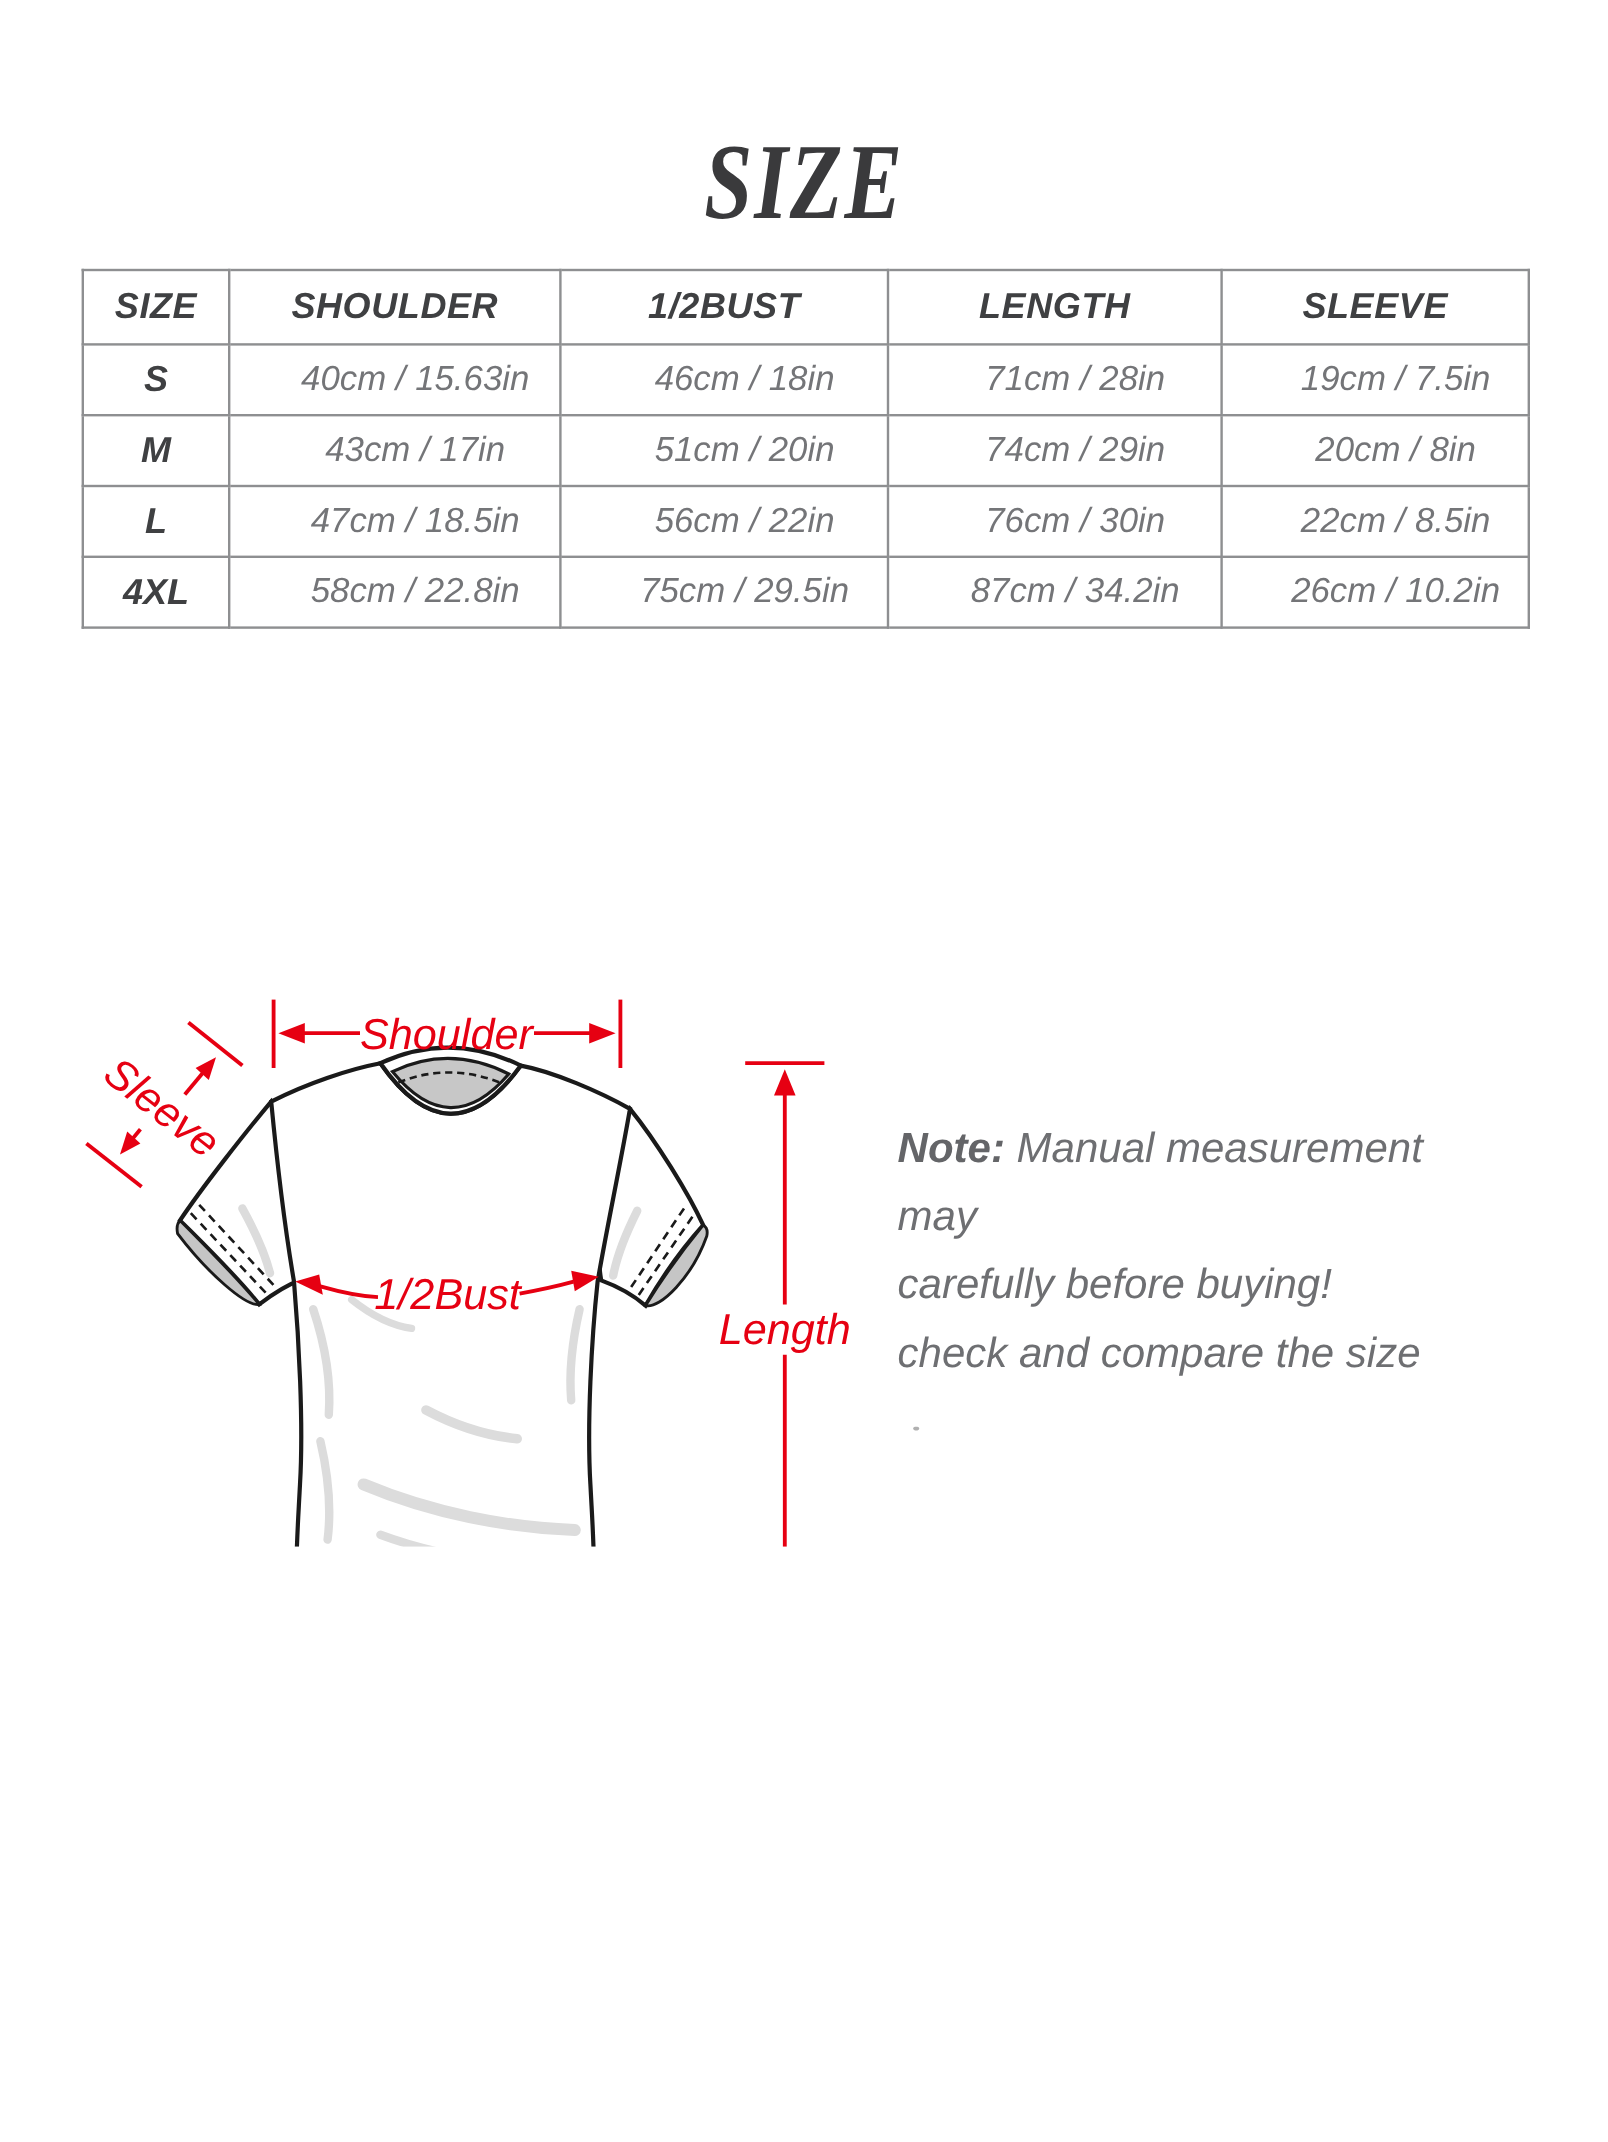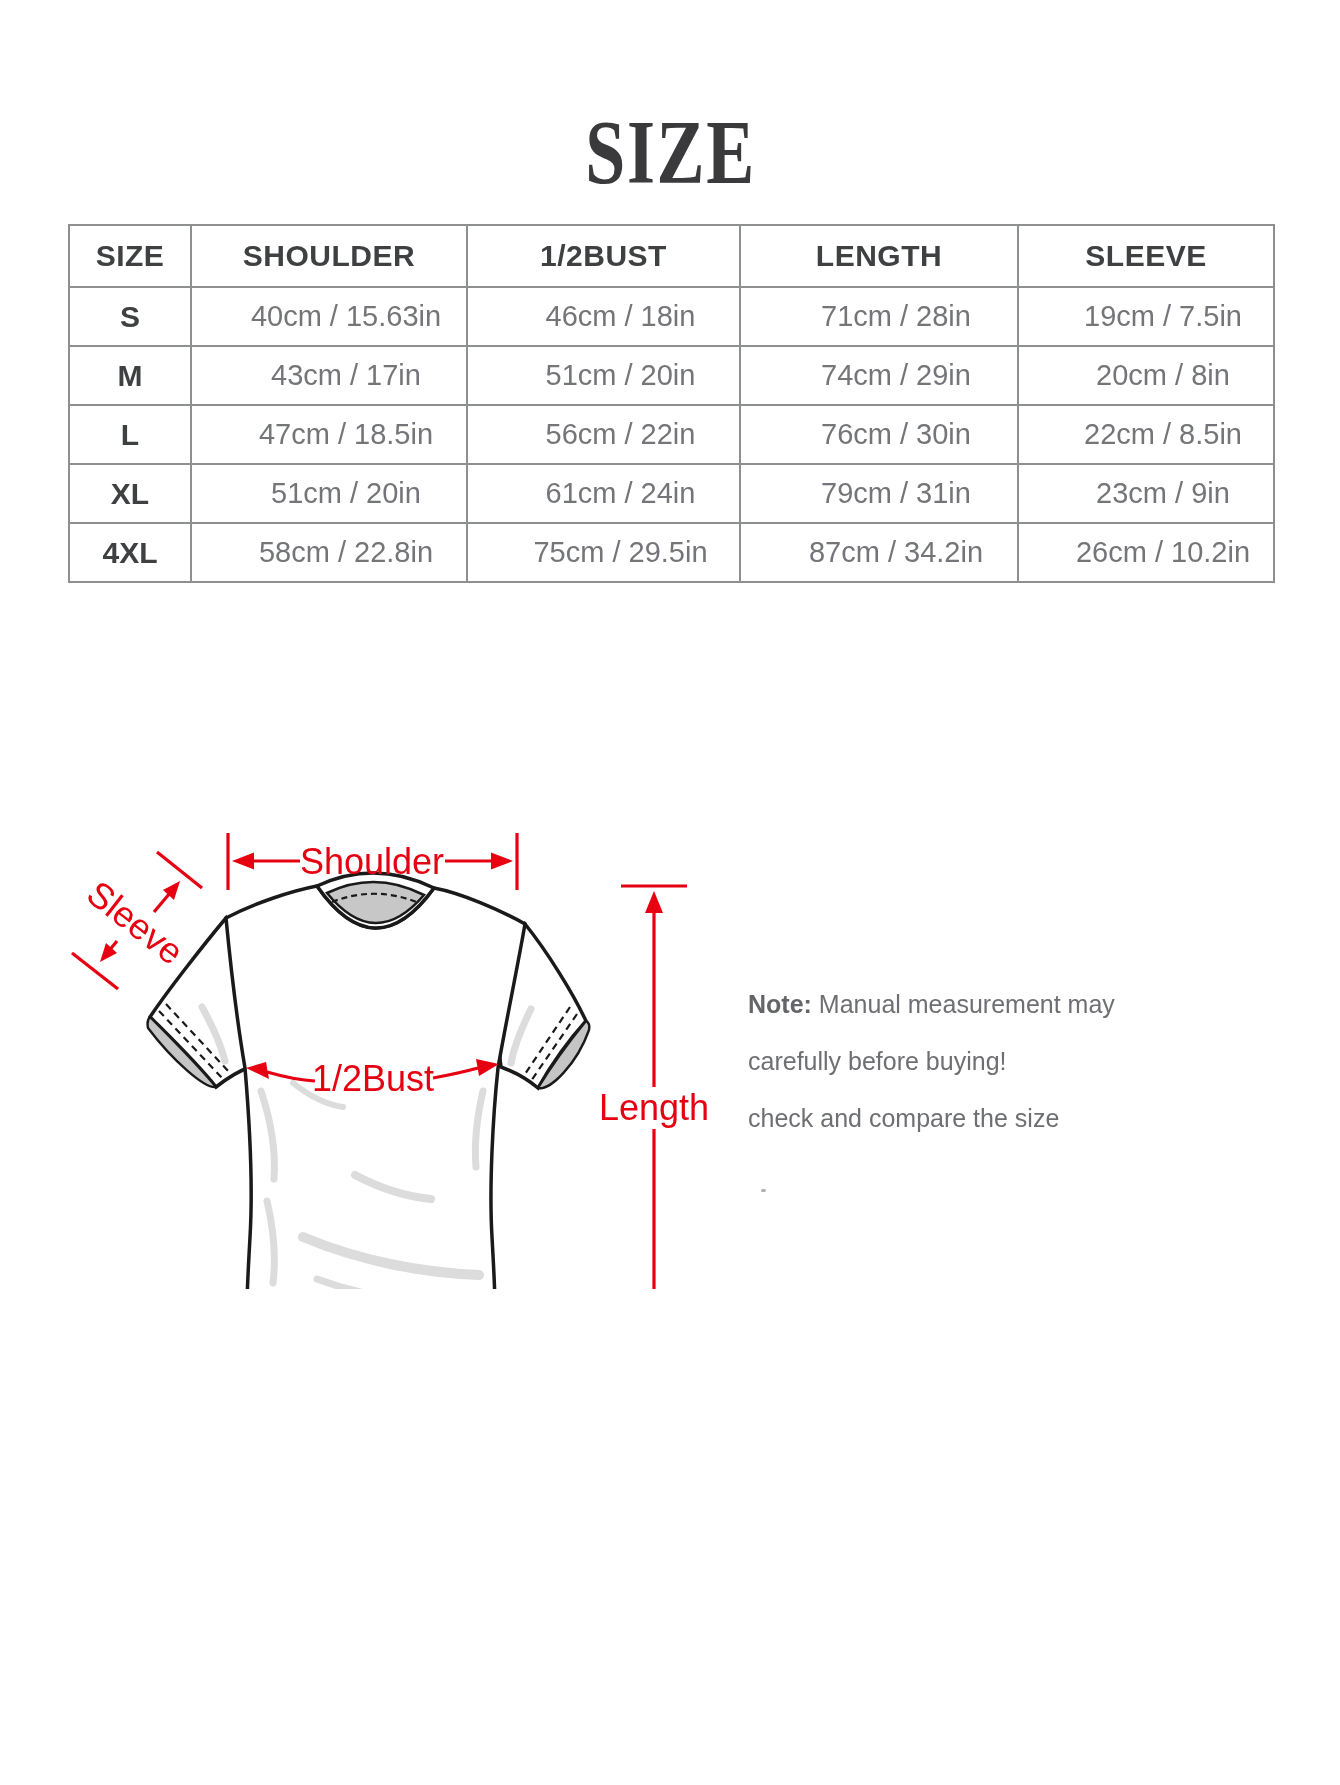--- a/index.html
+++ b/index.html
@@ -1,17 +1,17 @@
 <!DOCTYPE html>
 <html><head>
 <meta charset="utf-8">
 <style>
   html,body{margin:0;padding:0;background:#fff;}
   .page{position:relative;width:1340px;height:1289px;background:#ffffff;overflow:hidden;
-        font-family:"Liberation Sans","DejaVu Sans",sans-serif;}
+        font-family:"Liberation Sans","DejaVu Sans",sans-serif;font-style:italic;}
 
   
   .title-wrap{position:absolute;left:68px;top:108px;width:1205px;text-align:center;}
   .title-wrap span{display:inline-block;transform:scaleX(0.8);
     font-family:"Liberation Serif","DejaVu Serif",serif;font-weight:700;
     font-size:90px;line-height:1;color:#3a3a3c;letter-spacing:2px;}
 
   
   table.size-table{position:absolute;left:68px;top:224px;width:1205px;
     border-collapse:collapse;table-layout:fixed;}
@@ -19,22 +19,22 @@
     border:2px solid #8e8f91;text-align:center;vertical-align:middle;padding:0;}
   table.size-table thead th{height:60px;font-size:30px;font-weight:700;color:#3f4042;letter-spacing:.5px;}
   table.size-table tbody th{height:57px;font-size:30px;font-weight:700;color:#3f4042;}
   table.size-table tbody td{height:57px;font-size:29px;font-weight:400;color:#747578;padding-left:34px;}
 
   
   .diagram{position:absolute;left:55px;top:755px;width:660px;height:625px;}
   .red-label{font-family:"Liberation Sans","DejaVu Sans",sans-serif;font-size:36px;fill:#e60012;}
 
   
-  .note{position:absolute;left:748px;top:976px;width:500px;
-    font-size:25px;line-height:57px;color:#6e6f72;}
+  .note{position:absolute;left:748px;top:928px;width:500px;
+    font-size:35px;line-height:57px;color:#6e6f72;}
   .note b{font-weight:700;color:#646568;}
 
   .stray-dot{position:absolute;left:761px;top:1189px;width:5px;height:3px;
     border-radius:2px;background:#b0b0b0;}
 </style>
 </head>
 <body>
 
 <div class="page">
 
@@ -73,27 +73,20 @@
       <td>51cm / 20in</td>
       <td>74cm / 29in</td>
       <td>20cm / 8in</td>
     </tr>
         <tr>
       <th>L</th>
       <td>47cm / 18.5in</td>
       <td>56cm / 22in</td>
       <td>76cm / 30in</td>
       <td>22cm / 8.5in</td>
-    </tr>
-        <tr>
-      <th>XL</th>
-      <td>51cm / 20in</td>
-      <td>61cm / 24in</td>
-      <td>79cm / 31in</td>
-      <td>23cm / 9in</td>
     </tr>
         <tr>
       <th>4XL</th>
       <td>58cm / 22.8in</td>
       <td>75cm / 29.5in</td>
       <td>87cm / 34.2in</td>
       <td>26cm / 10.2in</td>
     </tr>
       </tbody>
   </table>

